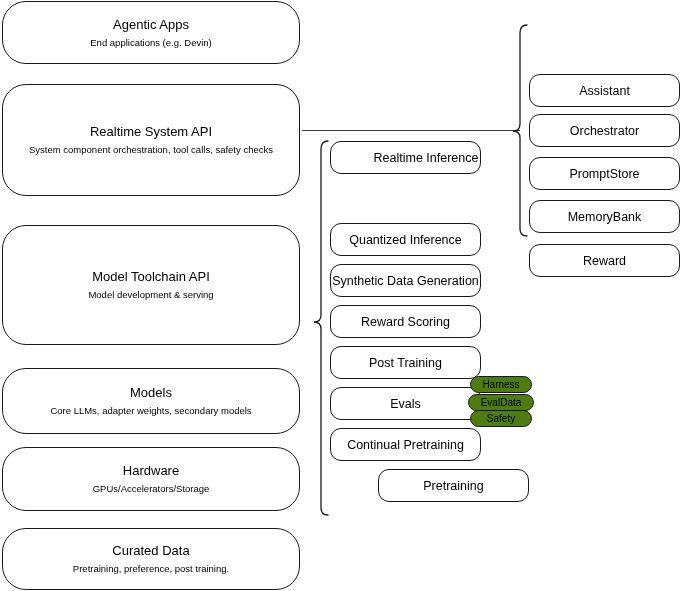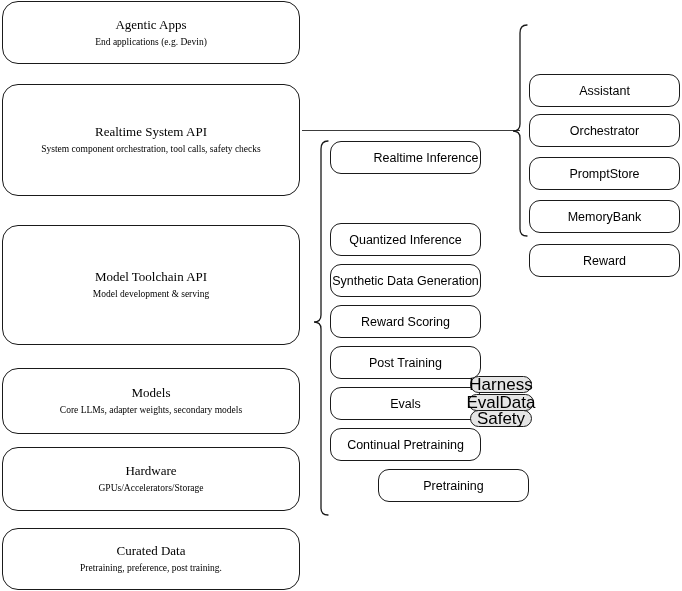--- a/index.html
+++ b/index.html
@@ -43,22 +43,21 @@
     line-height: 13px;
     color: #000000;
     margin-top: 3px;
     white-space: nowrap;
   }
 
   
   .layer-box {
     left: 2px;
     width: 298px;
-    border-radius: 16px;
-    font-family: Liberation Serif, serif;
+    border-radius: 24px;
   }
 
   
   .small-box {
     border-radius: 11px;
     height: 33px;
   }
   .small-box .title {
     font-size: 12.5px;
   }
@@ -71,26 +70,26 @@
     width: 151px;
     margin-top: 40px;
   }
 
   
   .pill {
     position: absolute;
     box-sizing: border-box;
     border: 1.3px solid #1a1a1a;
     border-radius: 999px;
-    background: #e5e5e5;
+    background: #4d7c0f;
     height: 17px;
     display: flex;
     align-items: flex-end;
     justify-content: center;
-    font-size: 17px;
+    font-size: 10px;
     line-height: 15px;
     white-space: nowrap;
     z-index: 5;
   }
 
   
   .hline {
     position: absolute;
     background: #3c3c3c;
     height: 1.2px;

